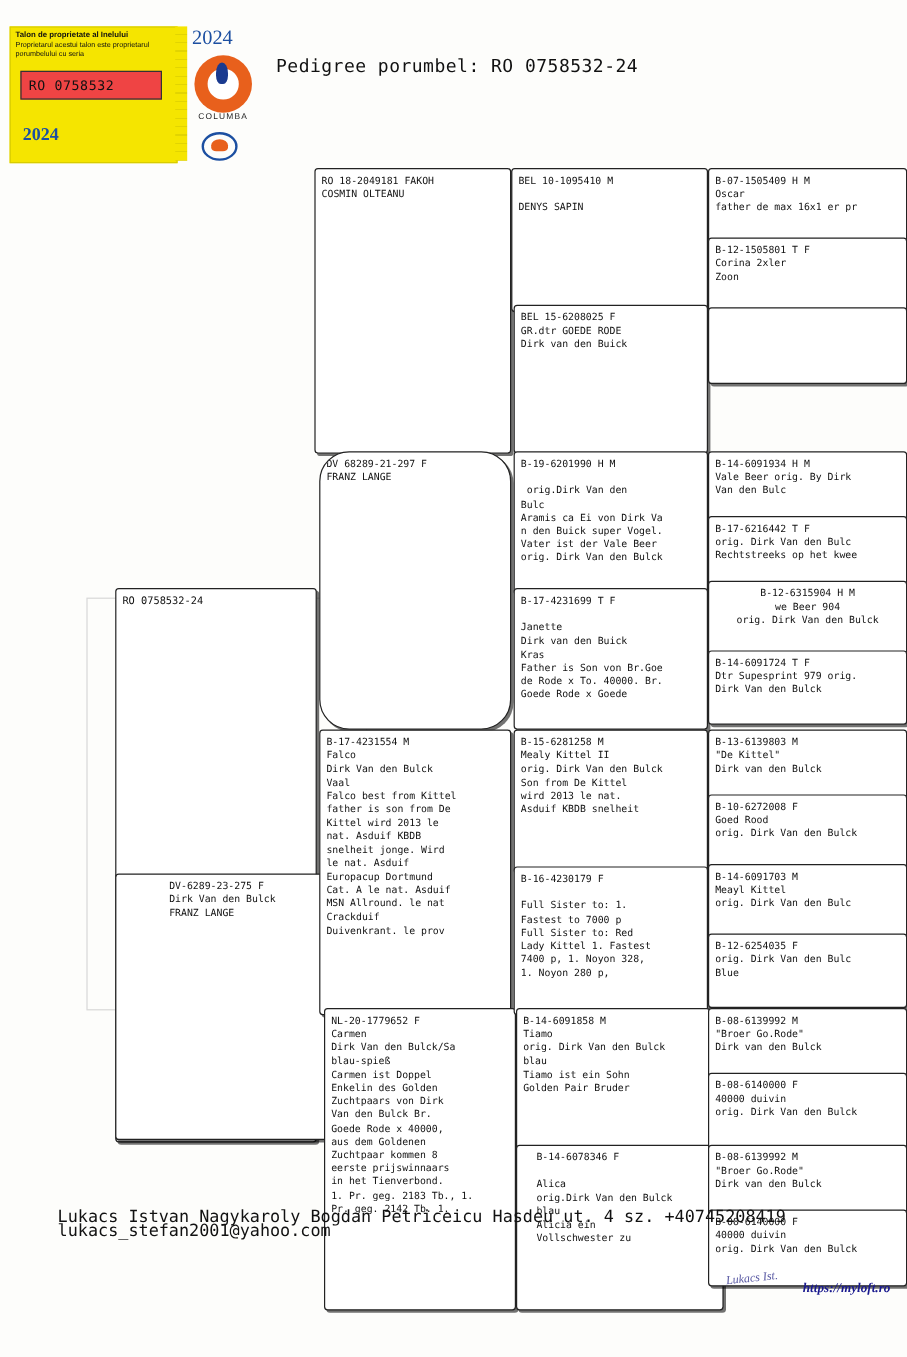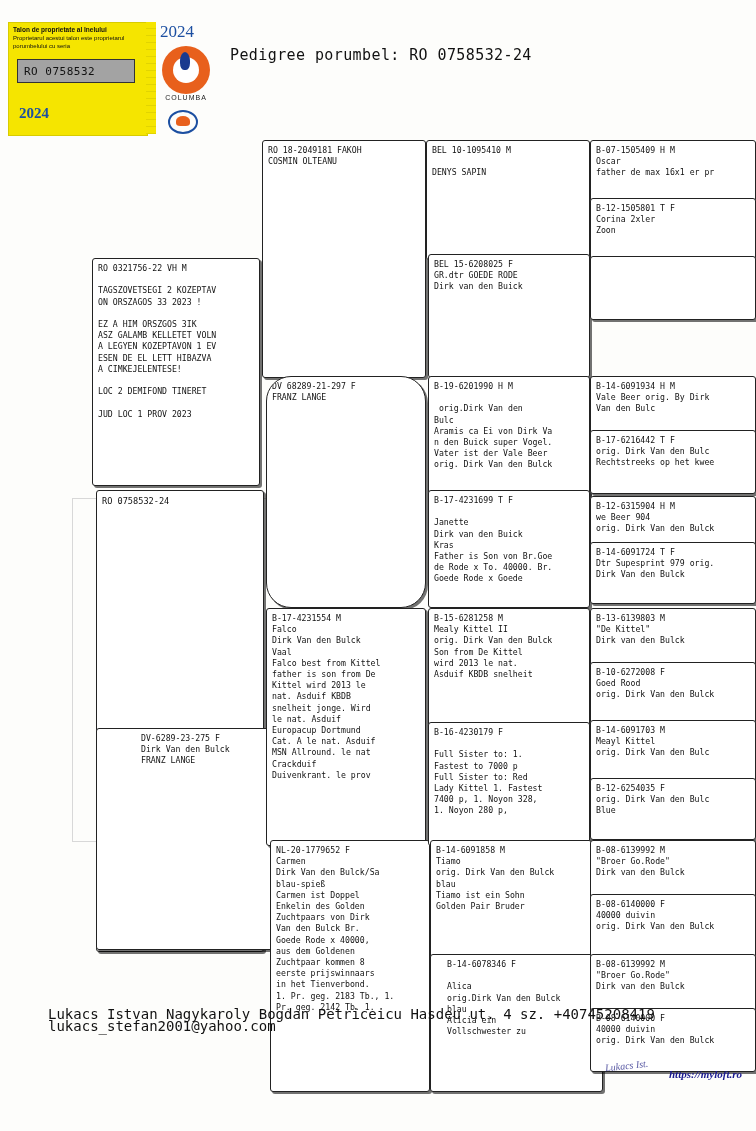--- a/index.html
+++ b/index.html
@@ -19,21 +19,21 @@
     background:#f5e500;border:1px solid #d8cc00;
   }
   .stamp .s-top{
     position:absolute;left:4px;top:3px;width:130px;
     font-family:"Liberation Sans",sans-serif;
     font-size:6px;line-height:8px;color:#111;
   }
   .stamp .s-top b{font-size:6.5px;}
   .stamp .s-box{
     position:absolute;left:8px;top:36px;width:110px;height:22px;
-    background:#a3a3a3;border:1px solid #333;
+    background:#ef4444;border:1px solid #333;
     display:flex;align-items:center;padding-left:6px;
     font-size:11px;letter-spacing:0.5px;
   }
   .stamp .s-year{
     position:absolute;left:10px;top:82px;font-size:15px;color:#1c4fa1;
     font-family:"Liberation Serif",serif;font-weight:bold;
   }
   .stamp-side{
     position:absolute;left:146px;top:22px;width:10px;height:112px;
     background:repeating-linear-gradient(#f5e500 0 6px,#e2d400 6px 7px);
@@ -139,36 +139,20 @@
   </div>
 
   <div class="title">Pedigree porumbel: RO 0758532-24</div>
 
   <div class="ghost" style="left:72px;top:498px;width:232px;height:342px;"></div>
 
   <div class="card" style="left:96px;top:490px;width:156px;height:452px;">
     <div class="hd ln">RO 0758532-24</div>
   </div>
 
-  <div class="card" style="left:92px;top:258px;width:156px;height:218px;">
-    <div class="ln">RO 0321756-22 VH M
-
-TAGSZOVETSEGI 2 KOZEPTAV
-ON ORSZAGOS 33 2023 !
-
-EZ A HIM ORSZGOS 3IK
-ASZ GALAMB KELLETET VOLN
-A LEGYEN KOZEPTAVON 1 EV
-ESEN DE EL LETT HIBAZVA
-A CIMKEJELENTESE!
-
-LOC 2 DEMIFOND TINERET
-
-JUD LOC 1 PROV 2023</div>
-  </div>
   <div class="card" style="left:96px;top:728px;width:156px;height:212px;padding-left:44px;">
     <div class="ln">DV-6289-23-275 F
 Dirk Van den Bulck
 FRANZ LANGE</div>
   </div>
 
   <div class="card" style="left:262px;top:140px;width:152px;height:228px;">
     <div class="ln">RO 18-2049181 FAKOH
 COSMIN OLTEANU</div>
   </div>
@@ -294,21 +278,21 @@
   <div class="card" style="left:590px;top:376px;width:154px;height:52px;">
     <div class="ln">B-14-6091934 H M
 Vale Beer orig. By Dirk
 Van den Bulc</div>
   </div>
   <div class="card" style="left:590px;top:430px;width:154px;height:54px;">
     <div class="ln">B-17-6216442 T F
 orig. Dirk Van den Bulc
 Rechtstreeks op het kwee</div>
   </div>
-  <div class="card" style="left:590px;top:496px;width:154px;height:52px;">
+  <div class="card" style="left:590px;top:484px;width:154px;height:52px;text-align:center;">
     <div class="ln">B-12-6315904 H M
 we Beer 904
 orig. Dirk Van den Bulck</div>
   </div>
   <div class="card" style="left:590px;top:542px;width:154px;height:52px;">
     <div class="ln">B-14-6091724 T F
 Dtr Supesprint 979 orig.
 Dirk Van den Bulck</div>
   </div>
 

